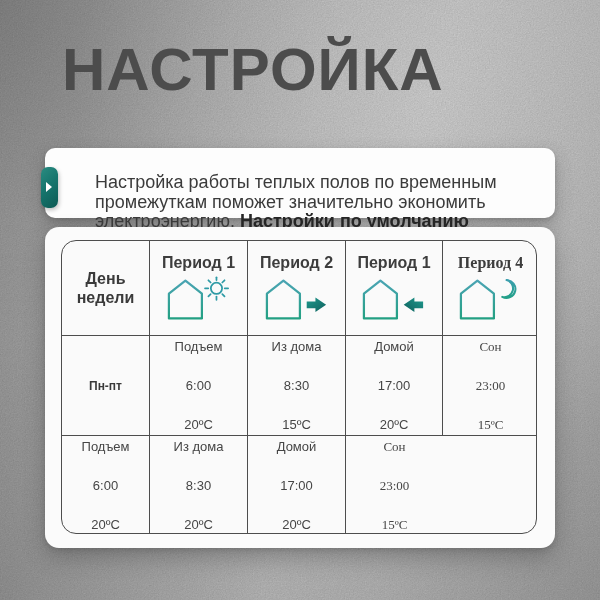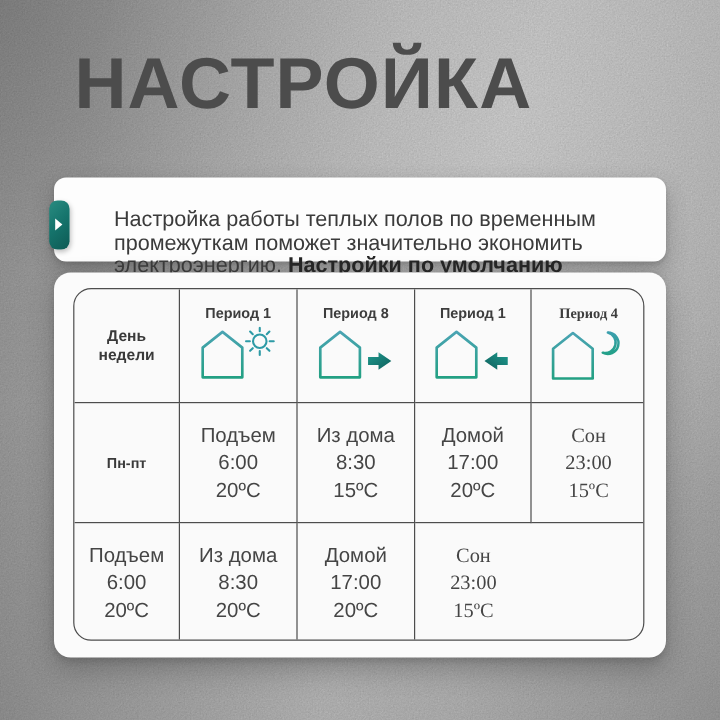--- a/index.html
+++ b/index.html
@@ -63,26 +63,26 @@
     border:1.6px solid #4d4d4d;border-radius:15px;overflow:hidden;
     box-sizing:border-box;background:#fafafa;
   }
   .cell{
     display:flex;flex-direction:column;align-items:center;justify-content:center;
     box-sizing:border-box;text-align:center;
     border-right:1.6px solid #4d4d4d;border-bottom:1.6px solid #4d4d4d;
   }
   .cell.last-col{border-right:none;font-family:Liberation Serif, serif;}
   .cell.last-row{border-bottom:none;}
-  .day-head{font-weight:bold;font-size:13px;color:#3a3a3a;line-height:1.2;padding:0 10px;}
+  .day-head{font-weight:bold;font-size:16px;color:#3a3a3a;line-height:1.2;padding:0 10px;}
   .period-head{justify-content:flex-start;padding-top:13px;}
-  .period-label{font-weight:bold;font-size:12px;color:#3d3d3d;}
+  .period-label{font-weight:bold;font-size:16px;color:#3d3d3d;}
   .period-icon{margin-top:4px;}
   .day-cell{font-weight:bold;font-size:12px;color:#3a3a3a;text-align:right;}
-  .data-cell{gap:6px;font-size:17px;color:#454545;}
+  .data-cell{gap:26px;font-size:13px;color:#454545;}
   .data-cell span{display:block;line-height:1;}
 </style>
 </head>
 <body>
 
 <svg class="noise" width="600" height="600" aria-hidden="true">
   <filter id="grain">
     <feTurbulence type="fractalNoise" baseFrequency="0.75" numOctaves="2" stitchTiles="stitch" result="n"></feTurbulence>
     <feColorMatrix in="n" type="matrix" values="0 0 0 0 0  0 0 0 0 0  0 0 0 0 0  0.30 0.30 0.30 0 0"></feColorMatrix>
   </filter>
@@ -125,21 +125,21 @@
             <line x1="46" y1="18" x2="43.7" y2="20.3"></line>
             <line x1="43.5" y1="12" x2="40.2" y2="12"></line>
             <line x1="46" y1="6" x2="43.7" y2="3.7"></line>
             <line x1="52" y1="3.5" x2="52" y2="0.6"></line>
             <line x1="58" y1="6" x2="60.3" y2="3.7"></line>
           </g>
         </svg>
       </div>
 
       <div class="cell period-head">
-        <span class="period-label">Период 8</span>
+        <span class="period-label">Период 2</span>
         <svg class="period-icon" width="66" height="46" viewBox="0 0 68 46">
           <defs>
             <linearGradient id="hg2" x1="0" y1="0" x2="0" y2="1">
               <stop offset="0" stop-color="#4aa4b3"></stop>
                 <stop offset="1" stop-color="#23a083"></stop>
             </linearGradient>
             <linearGradient id="ag2" x1="0" y1="0" x2="1" y2="1">
               <stop offset="0" stop-color="#1e9a8e"></stop>
                 <stop offset="1" stop-color="#0f5f5c"></stop>
             </linearGradient>

